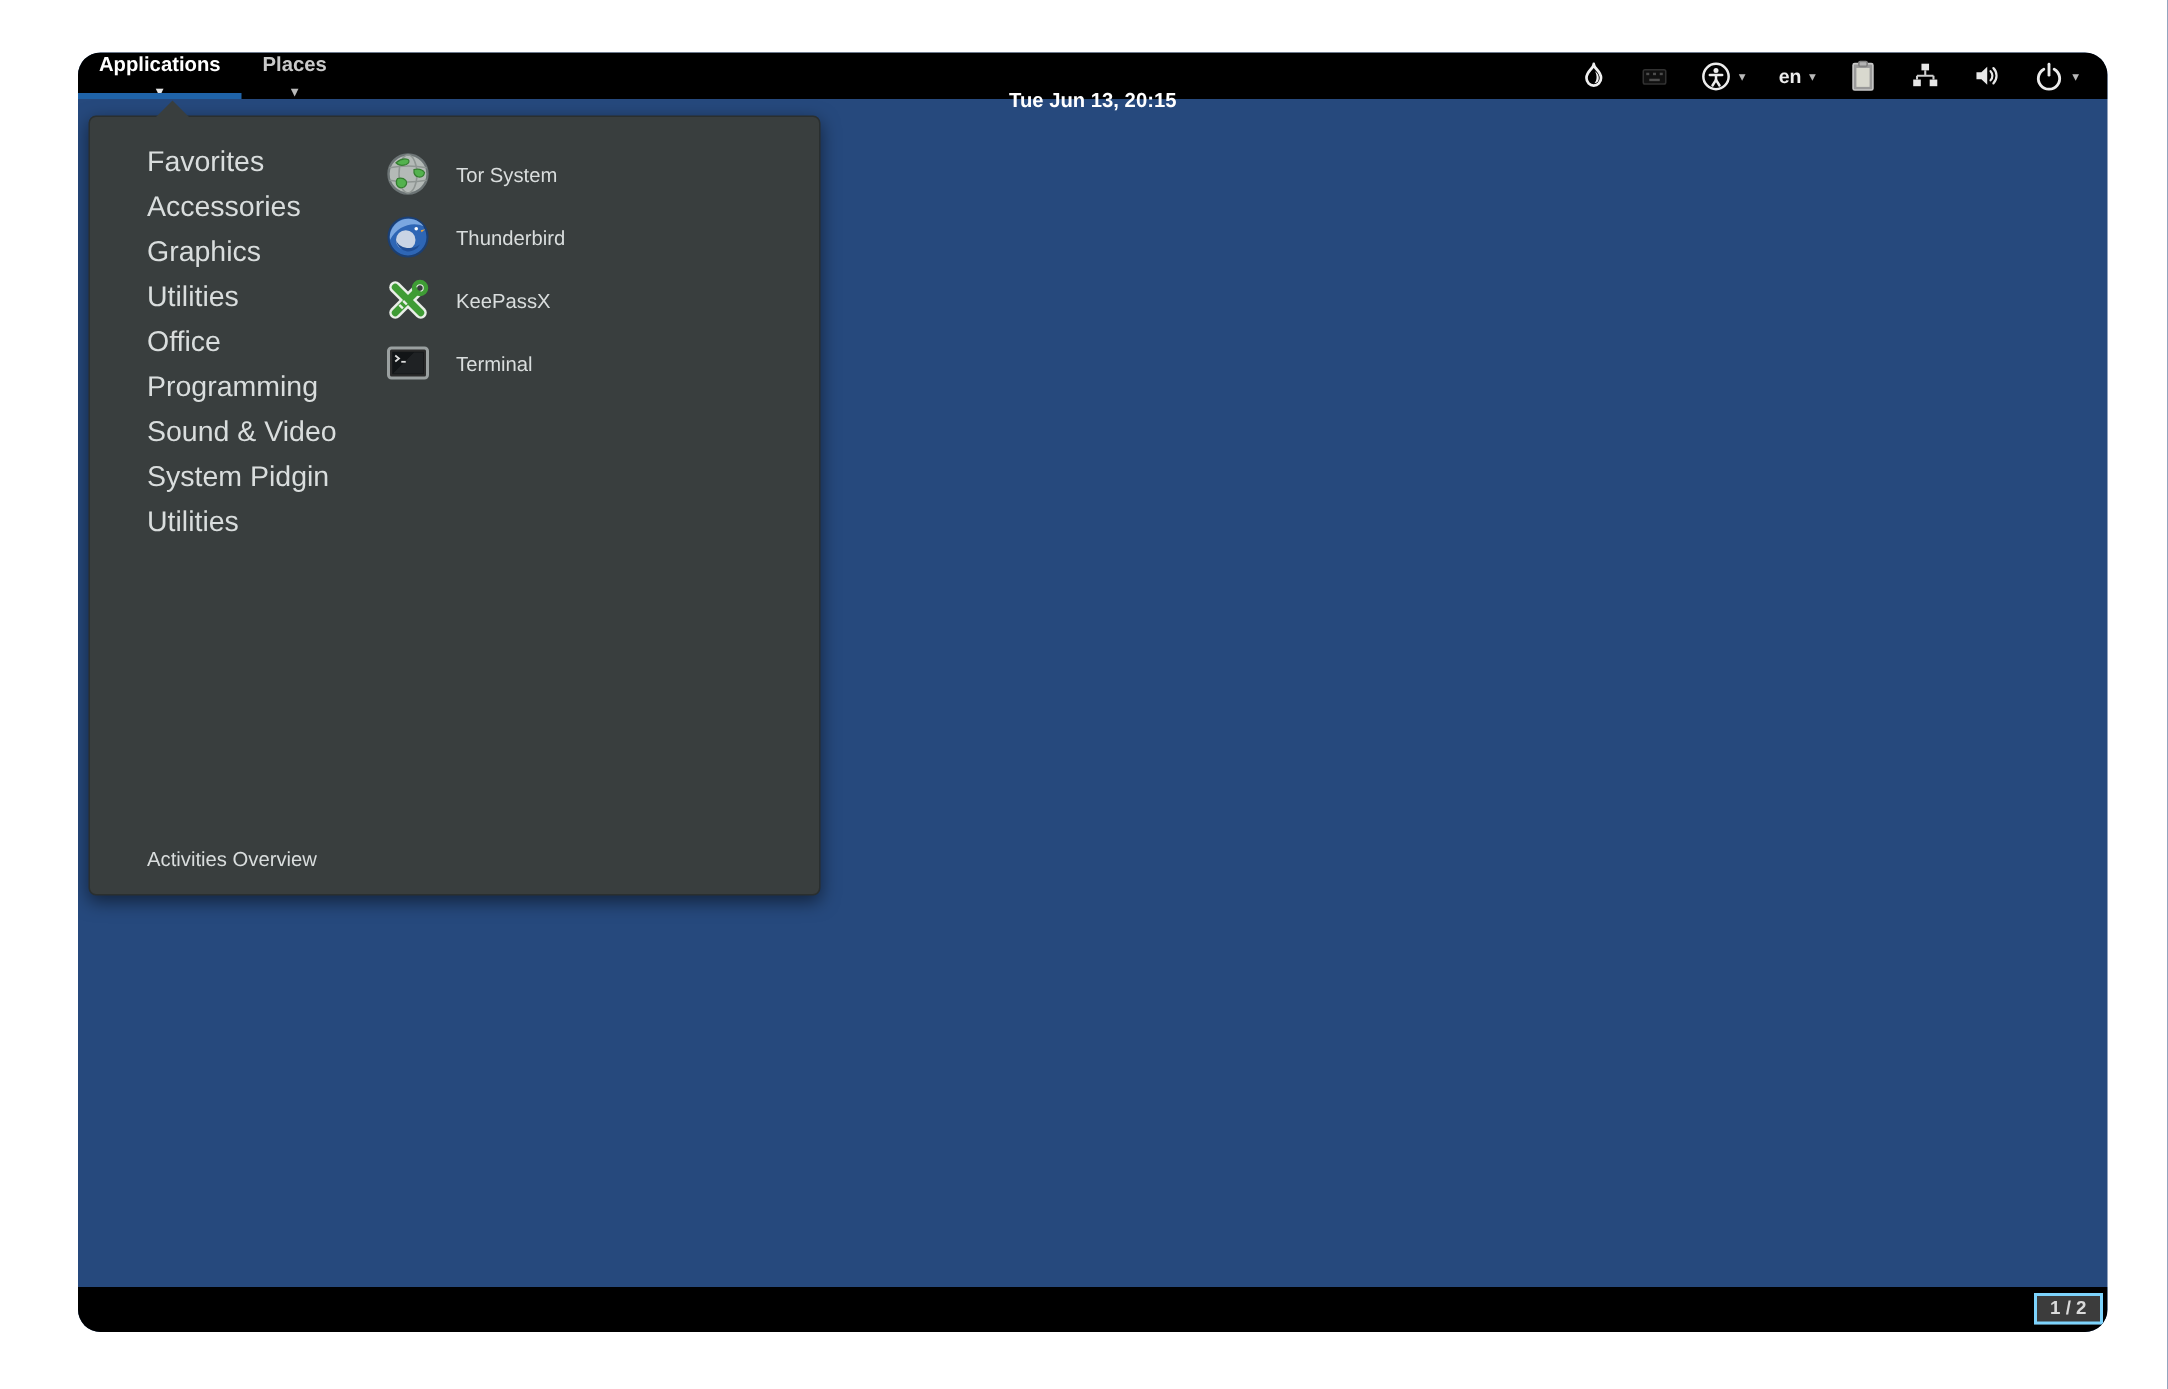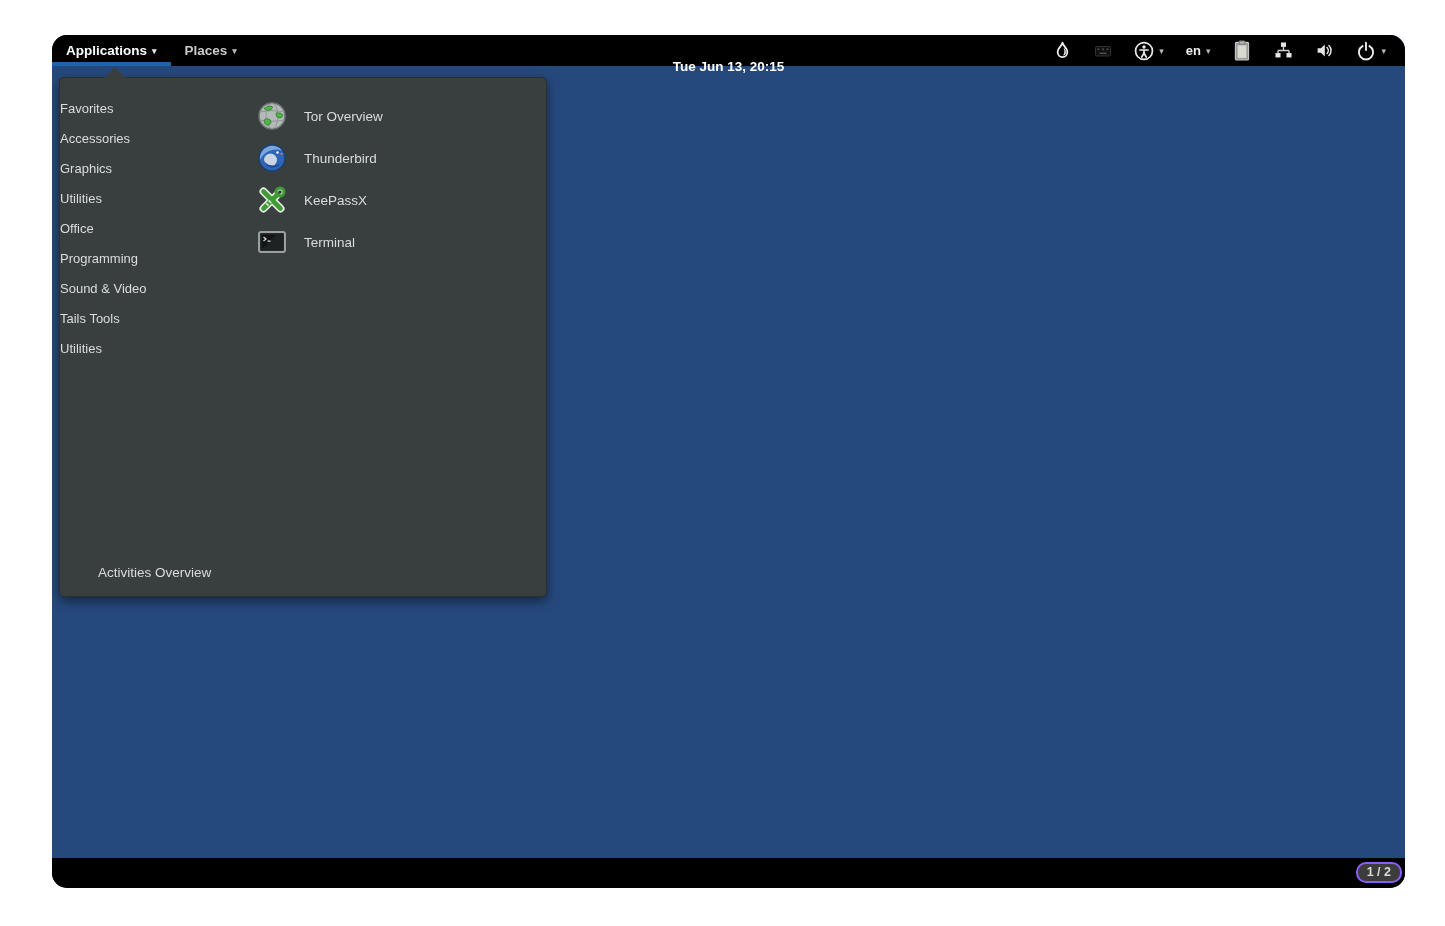--- a/index.html
+++ b/index.html
@@ -10,21 +10,21 @@
   }
   .screen{
     position:absolute;left:52px;top:35px;width:1353px;height:853px;
     background:#26497d;border-radius:15px;overflow:hidden;
   }
   
   .topbar{position:absolute;left:0;top:0;right:0;height:31px;background:#000;}
   .tb-left{position:absolute;left:0;top:0;height:100%;display:flex;align-items:center;}
   .tb-item{
     font-size:13.5px;font-weight:bold;color:#c9c9c9;display:flex;align-items:center;
-    gap:5px;height:100%;padding:0 14px;cursor:pointer;position:relative;white-space:nowrap;
+    gap:5px;height:100%;padding:0 14px;cursor:pointer;position:relative;white-space:nowrap;flex-direction:column;
   }
   .tb-item.active{color:#ffffff;}
   .active-underline{position:absolute;left:0;right:0;bottom:0;height:4px;background:#1f63a8;}
   .arrow{font-size:9px;color:#b9b9b9;line-height:1;margin-top:2px;}
   .tb-item.active .arrow{color:#e6e6e6;}
   .clock{
     position:absolute;left:50%;top:0;transform:translateX(-50%);height:100%;
     display:flex;align-items:center;font-weight:bold;font-size:13.5px;color:#fff;cursor:pointer;margin-top:16px;
   }
   .tb-right{position:absolute;right:8px;top:0;height:100%;display:flex;align-items:center;}
@@ -35,32 +35,32 @@
   .menu{
     position:absolute;left:7px;top:42px;width:486px;height:518px;
     background:#393e3e;border:1px solid #2a2f2f;border-radius:5px;
     box-shadow:0 4px 12px rgba(0,0,0,.5);
   }
   .menu-arrow{
     position:absolute;top:-11px;left:44px;width:0;height:0;
     border:11px solid transparent;border-top:none;border-bottom:11px solid #393e3e;
   }
   .categories{position:absolute;left:0;top:16px;width:190px;}
-  .category{height:30px;line-height:30px;font-size:13px;color:#d9dddd;cursor:pointer;}
+  .category{height:30px;line-height:30px;padding-left:38px;font-size:19px;color:#d9dddd;cursor:pointer;}
   .apps{position:absolute;left:196px;top:17px;}
   .app-row{height:42px;display:flex;align-items:center;gap:16px;cursor:pointer;padding-right:24px;}
   .app-icon{width:32px;height:32px;flex:0 0 32px;}
   .app-label{font-size:13.5px;color:#d9dddd;white-space:nowrap;}
   .activities{position:absolute;left:38px;bottom:16px;font-size:13.5px;color:#d9dddd;cursor:pointer;}
   
   .bottombar{position:absolute;left:0;bottom:0;right:0;height:30px;background:#000;}
   .ws-badge{
     position:absolute;right:3px;top:4px;height:17px;padding:0 9px;
-    border:2px solid #8b5cf6;background:#3c3c3c;color:#dadada;
-    font-size:12.5px;font-weight:bold;line-height:17px;border-radius:10px;cursor:pointer;
+    border:2px solid #7dd3fc;background:#3c3c3c;color:#dadada;
+    font-size:12.5px;font-weight:bold;line-height:17px;border-radius:0;cursor:pointer;
   }
 </style>
 </head>
 <body>
 
 <div class="screen">
 
   <div class="topbar">
     <div class="tb-left">
       <div class="tb-item active">
@@ -146,37 +146,37 @@
     <div class="menu-arrow"></div>
 
     <div class="categories">
       <div class="category">Favorites</div>
       <div class="category">Accessories</div>
       <div class="category">Graphics</div>
       <div class="category">Utilities</div>
       <div class="category">Office</div>
       <div class="category">Programming</div>
       <div class="category">Sound &amp; Video</div>
-      <div class="category">Tails Tools</div>
+      <div class="category">System Pidgin</div>
       <div class="category">Utilities</div>
     </div>
 
     <div class="apps">
 
       <div class="app-row">
         <svg class="app-icon" viewBox="0 0 32 32">
           <circle cx="16" cy="16" r="13" fill="#b4bab7" stroke="#6d7576" stroke-width="1.6"></circle>
           <ellipse cx="16" cy="16" rx="6" ry="12.6" fill="none" stroke="#8f9693" stroke-width="1"></ellipse>
           <path d="M3.6 11.8 Q16 9.5 28.4 11.8" fill="none" stroke="#8f9693" stroke-width="1"></path>
           <path d="M3.6 20.2 Q16 22.5 28.4 20.2" fill="none" stroke="#8f9693" stroke-width="1"></path>
           <path d="M8 8.5 q4-3.5 8-2.2 q1.8 1.8-1.2 3.4 q-4.5 1.6-6.8-1.2z" fill="#53b24e" stroke="#357e31" stroke-width="0.8"></path>
           <path d="M20 13 q5-1 7 2 q-0.5 3.5-4 3 q-3.5-0.8-3-5z" fill="#53b24e" stroke="#357e31" stroke-width="0.8"></path>
           <path d="M9 19 q3.5-1 5.5 1.2 q1.5 2.5-1 4.5 q-3.5 1.5-5-1.5 q-0.8-2.5 0.5-4.2z" fill="#53b24e" stroke="#357e31" stroke-width="0.8"></path>
         </svg>
-        <span class="app-label">Tor Overview</span>
+        <span class="app-label">Tor System</span>
       </div>
 
       <div class="app-row">
         <svg class="app-icon" viewBox="0 0 32 32">
           <circle cx="16" cy="16" r="13" fill="#2e66b5" stroke="#173useless" stroke-width="0"></circle>
           <circle cx="16" cy="16" r="13" fill="#2e66b5" stroke="#1b3f73" stroke-width="1.4"></circle>
           <path d="M4 18 A12.5 12.5 0 0 1 26.5 9 C20 5.5 9 8 4 18 Z" fill="#7aa7e0"></path>
           <circle cx="14.5" cy="18" r="6.5" fill="#c9d4e4"></circle>
           <path d="M8 18 A8.5 8.5 0 0 0 24 21 C19 25 10 24 8 18 Z" fill="#1f4e96"></path>
           <circle cx="21.5" cy="10.5" r="1.2" fill="#ffffff"></circle>

